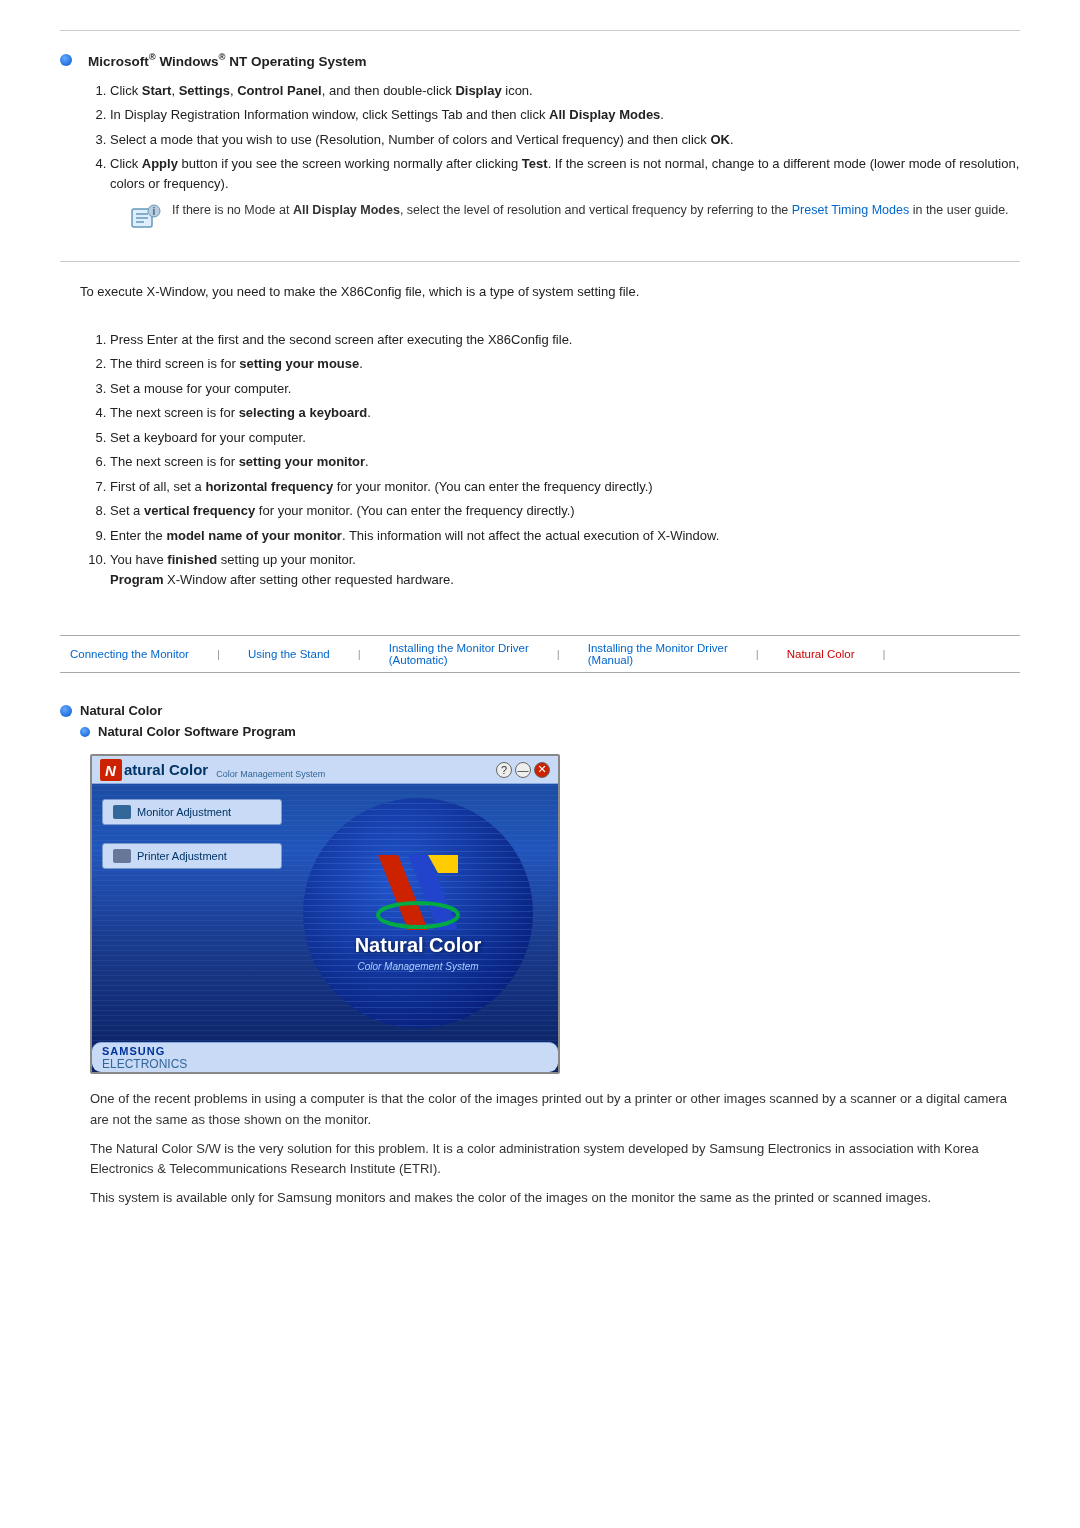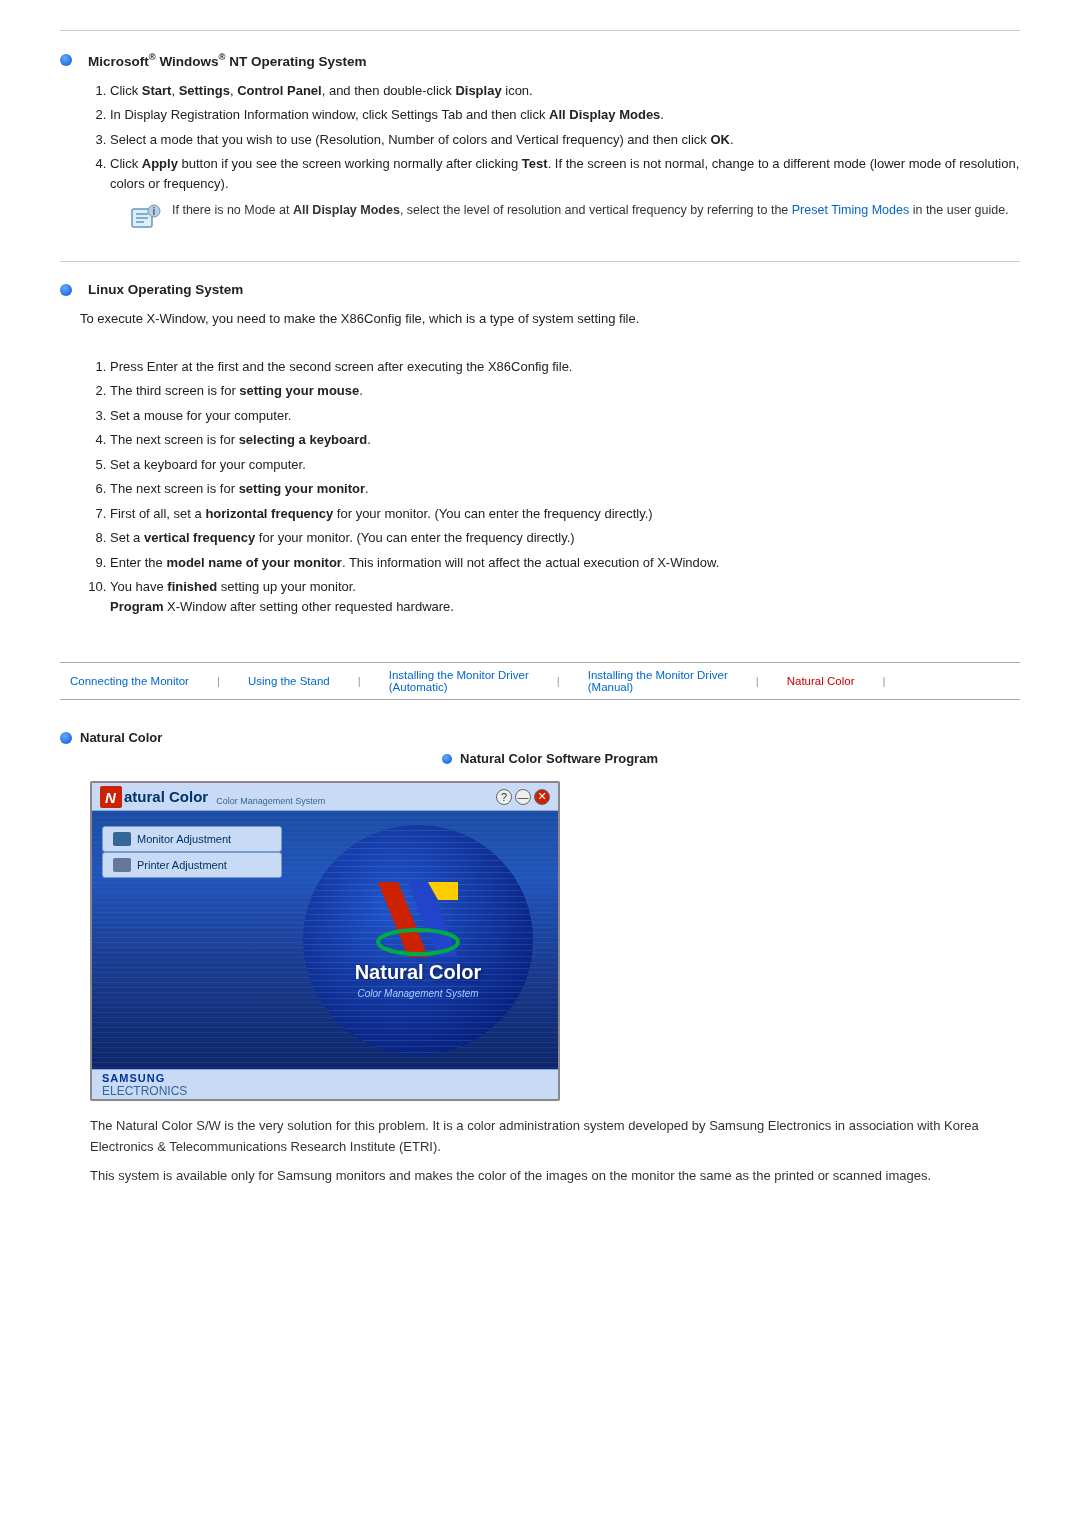--- a/index.html
+++ b/index.html
@@ -114,21 +114,20 @@
     }
 
     .sub-header {
       display: flex;
       align-items: center;
       gap: 8px;
       font-weight: bold;
       font-size: 13px;
       margin-bottom: 8px;
       margin-left: 20px;
-      justify-content: center;
     }
 
     
     .software-screenshot {
       width: 470px;
       height: 320px;
       margin: 15px 0 15px 30px;
       background: linear-gradient(180deg, #1a3a6b 0%, #1a3a8b 100%);
       border: 2px solid #888;
       border-radius: 2px;
@@ -200,21 +199,21 @@
     
     .ss-left {
       position: absolute;
       top: 28px;
       left: 0;
       width: 200px;
       bottom: 30px;
       padding: 15px 10px;
       display: flex;
       flex-direction: column;
-      gap: 0;
+      gap: 18px;
     }
 
     .ss-menu-btn {
       background: #c8daf5;
       border: 1px solid #7799cc;
       border-radius: 3px;
       padding: 5px 10px;
       display: flex;
       align-items: center;
       gap: 6px;
@@ -282,20 +281,21 @@
       position: absolute;
       bottom: 0;
       left: 0;
       right: 0;
       height: 30px;
       background: #c8daf5;
       border-top: 1px solid #88aadd;
       display: flex;
       align-items: center;
       padding: 0 10px;
+      border-radius: 9px;
     }
 
     .samsung-logo {
       font-size: 11px;
       font-weight: bold;
       color: #003399;
       letter-spacing: 1px;
     }
 
     .samsung-sub {
@@ -339,24 +339,20 @@
         </svg>
         <span class="note-text">
           If there is no Mode at <b>All Display Modes</b>, select the level of resolution and vertical frequency by referring to the <a class="link">Preset Timing Modes</a> in the user guide.
         </span>
       </div>
     </li>
   </ol>
 </div>
 
 <div class="section">
-  <div class="section-header">
-    <span class="blue-dot"></span>
-    <span>Linux Operating System</span>
-  </div>
   <p style="margin-bottom:28px; margin-left:20px; line-height:1.5;">
     To execute X-Window, you need to make the X86Config file, which is a type of system setting file.
   </p>
   <ol>
     <li>Press Enter at the first and the second screen after executing the X86Config file.</li>
     <li>The third screen is for <b>setting your mouse</b>.</li>
     <li>Set a mouse for your computer.</li>
     <li>The next screen is for <b>selecting a keyboard</b>.</li>
     <li>Set a keyboard for your computer.</li>
     <li>The next screen is for <b>setting your monitor</b>.</li>
@@ -447,15 +443,16 @@
     </div>
 
     <div class="ss-bottom">
       <div>
         <div class="samsung-logo">SAMSUNG</div>
         <div class="samsung-sub">ELECTRONICS</div>
       </div>
     </div>
   </div>
 
+  <p class="desc-text">One of the recent problems in using a computer is that the color of the images printed out by a printer or other images scanned by a scanner or a digital camera are not the same as those shown on the monitor.</p>
   <p class="desc-text">The Natural Color S/W is the very solution for this problem. It is a color administration system developed by Samsung Electronics in association with Korea Electronics &amp; Telecommunications Research Institute (ETRI).</p>
   <p class="desc-text">This system is available only for Samsung monitors and makes the color of the images on the monitor the same as the printed or scanned images.</p>
 </div>
 
 </body></html>

